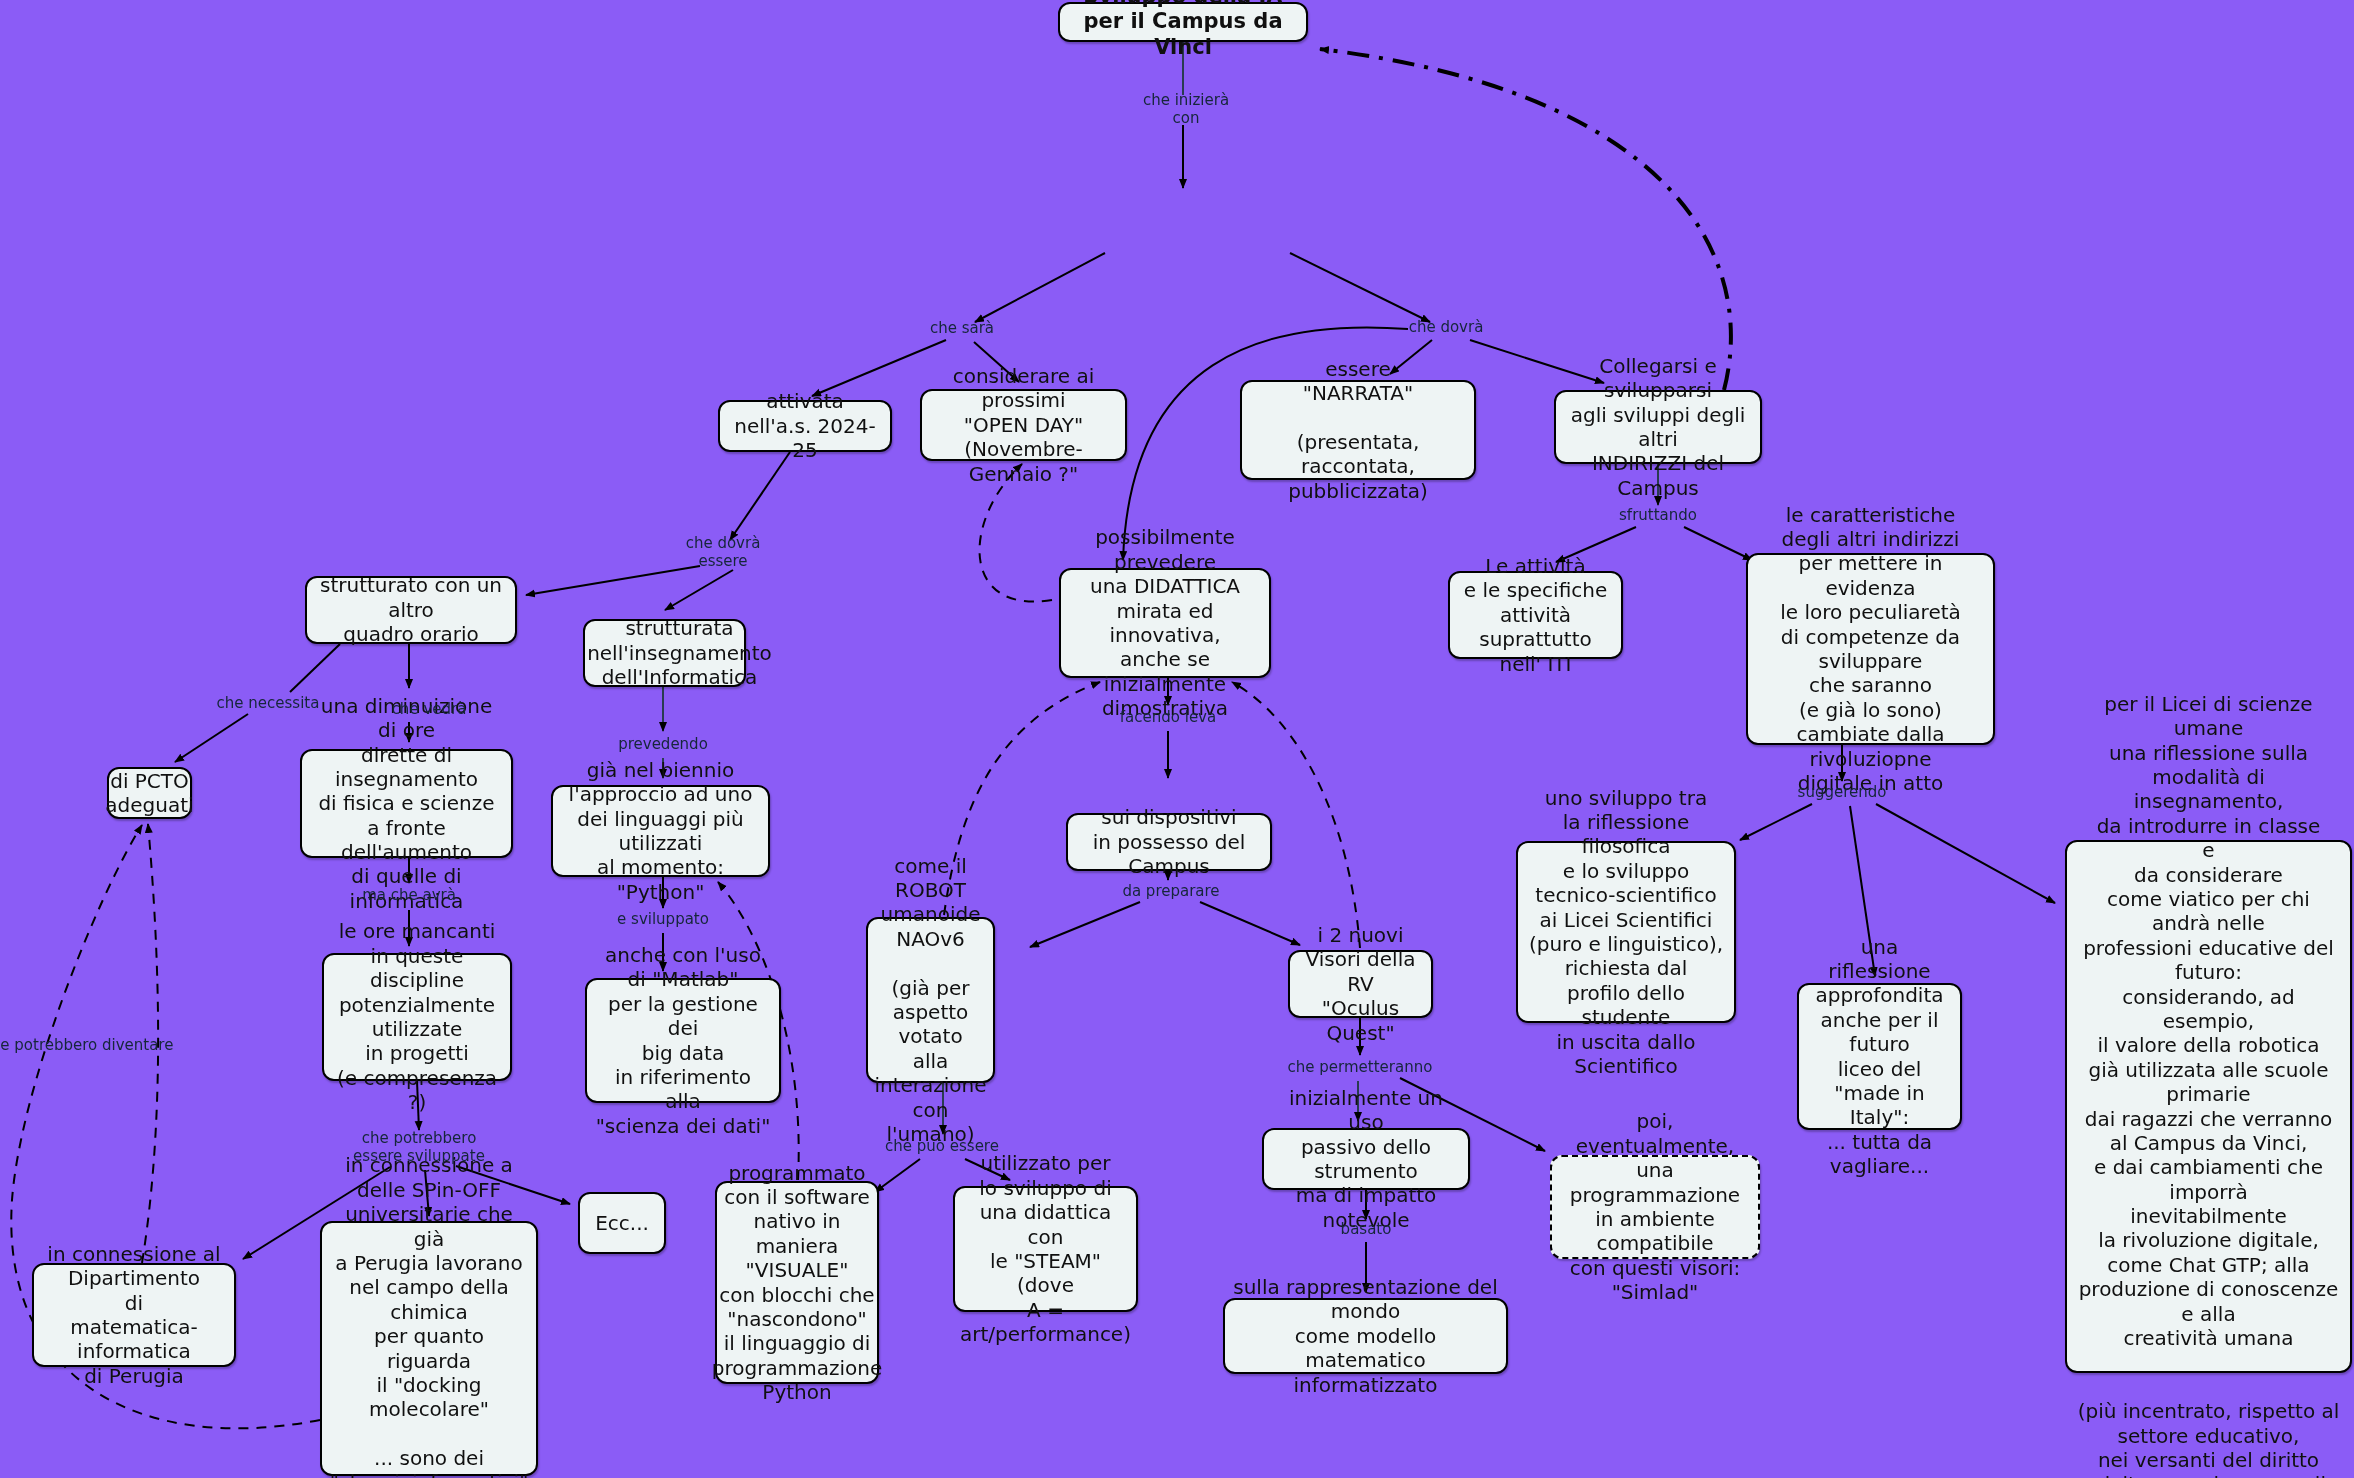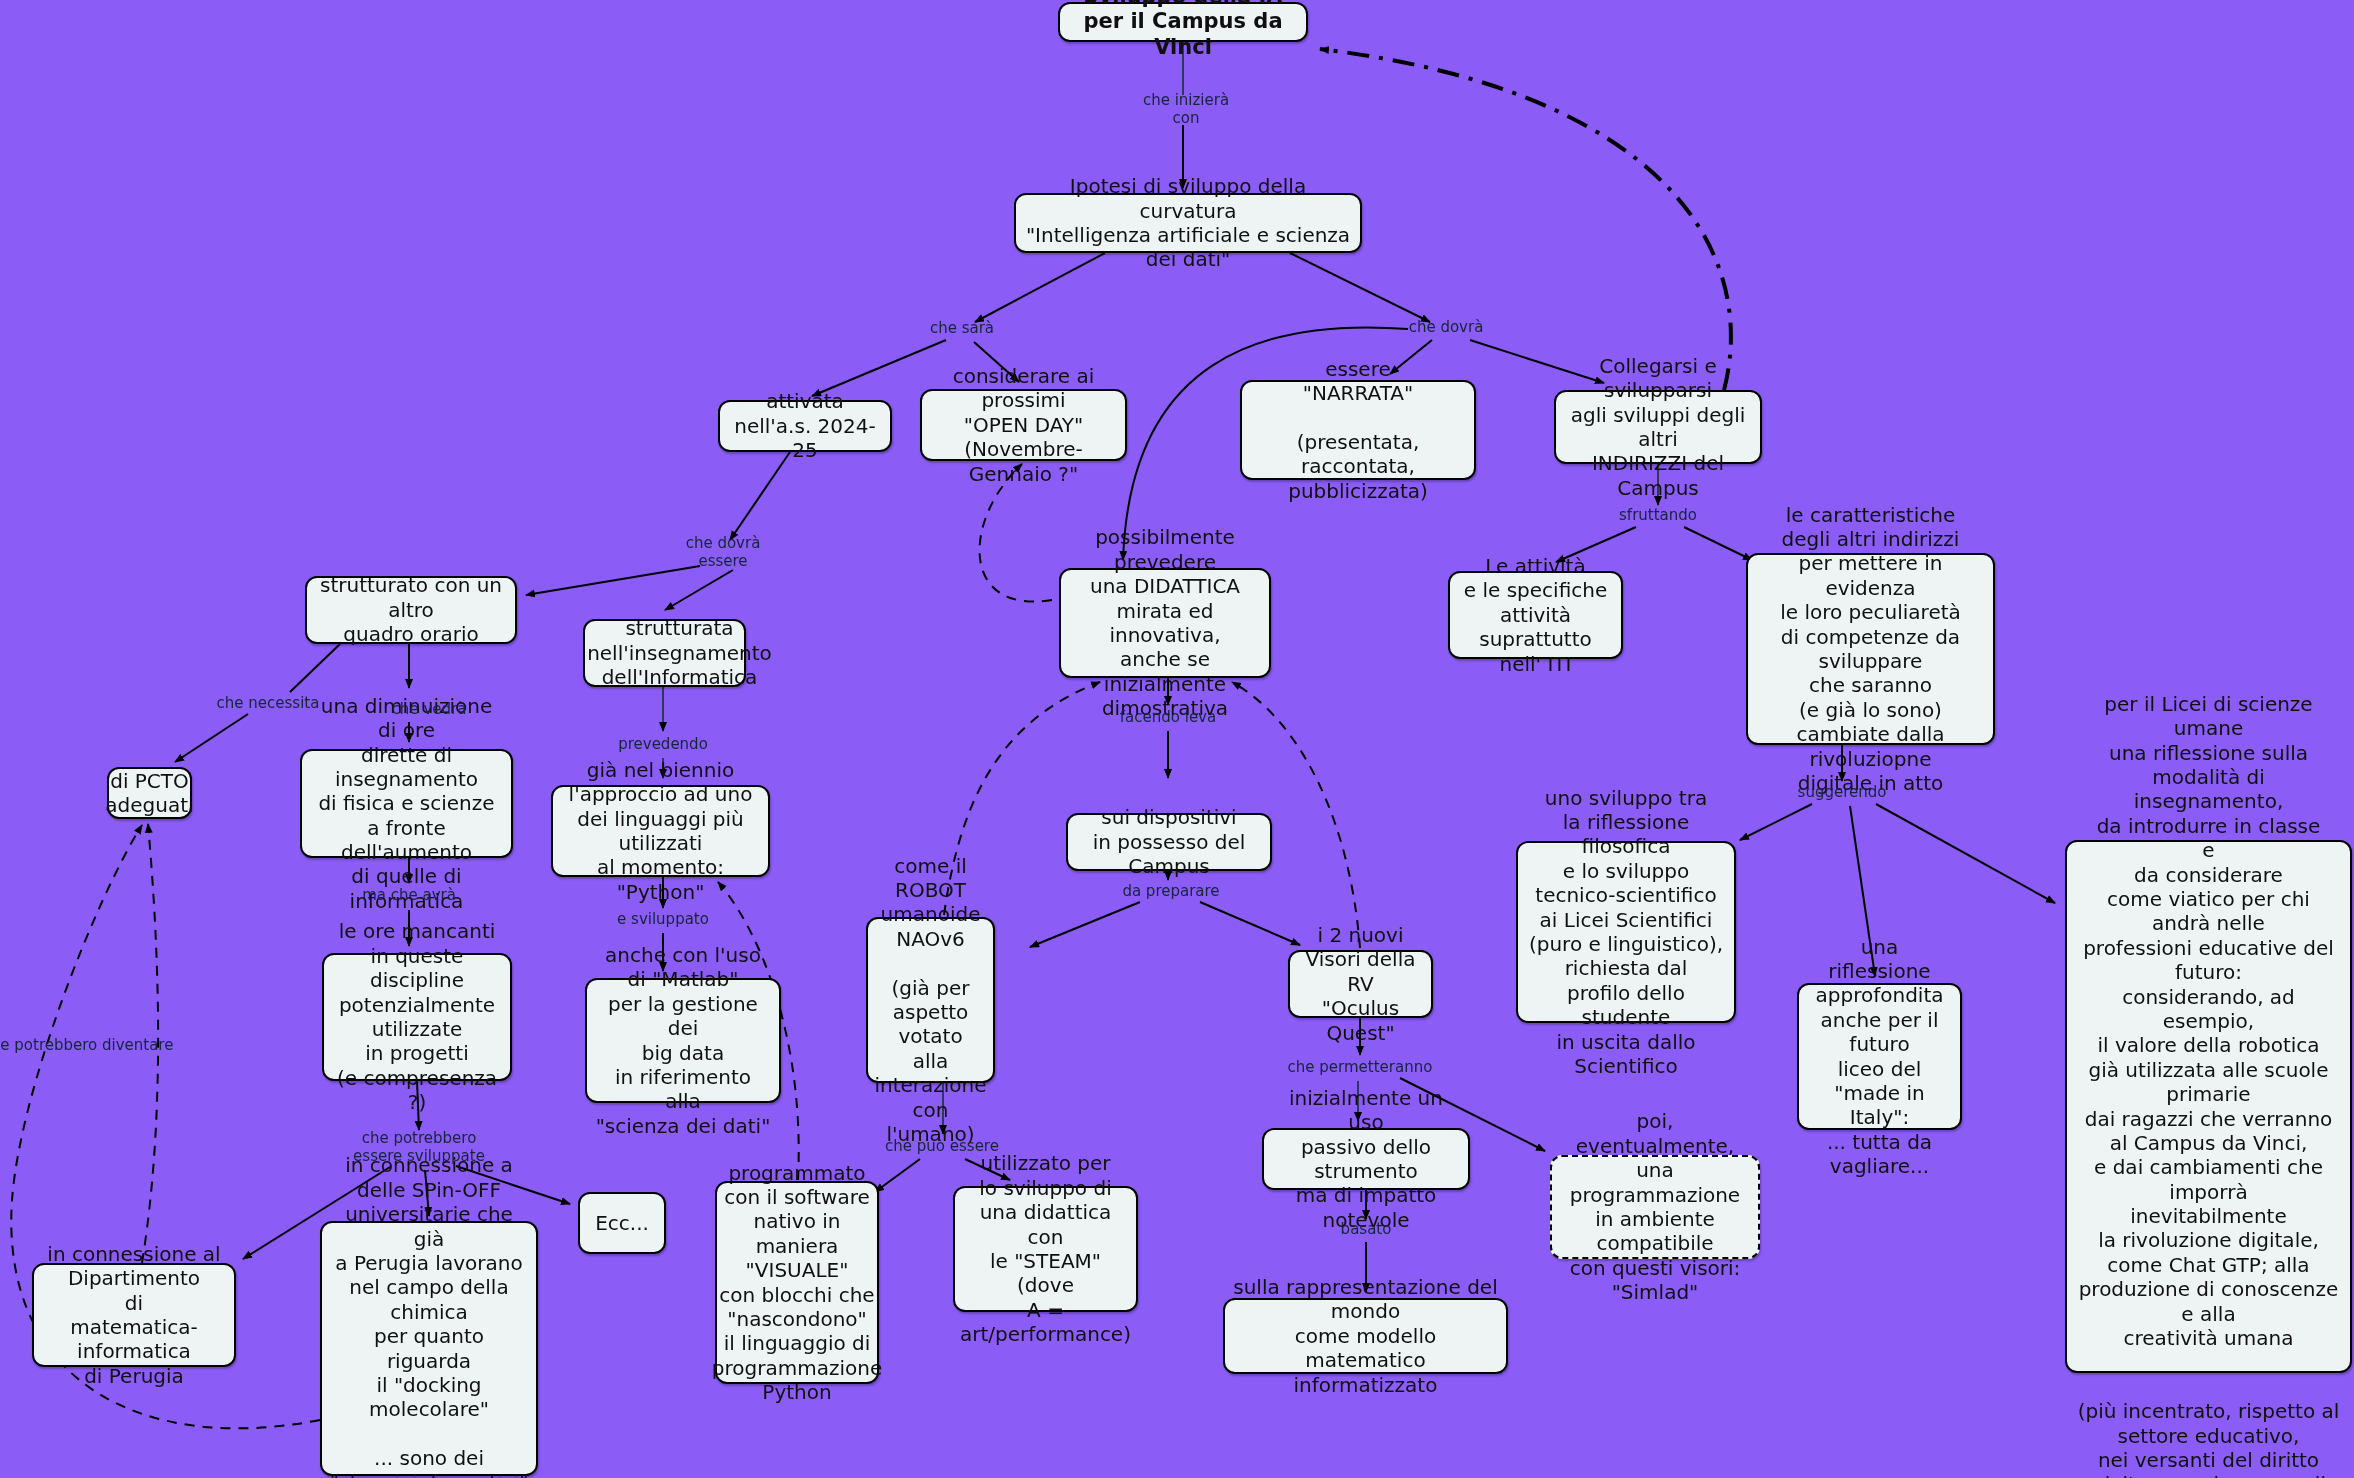--- a/index.html
+++ b/index.html
@@ -141,23 +141,20 @@
 
     <path d="M798,1180 C805,1040 760,930 718,882" stroke="#000" stroke-width="2" fill="none" stroke-dasharray="10 8" marker-end="url(#arrow)"></path>
 
     <path d="M320,1420 C140,1455 0,1380 12,1200 C20,1090 95,900 142,825" stroke="#000" stroke-width="2" fill="none" stroke-dasharray="10 8" marker-end="url(#arrow)"></path>
 
     <path d="M142,1263 C165,1120 160,960 148,824" stroke="#000" stroke-width="2" fill="none" stroke-dasharray="10 8" marker-end="url(#arrow)"></path>
   </svg>
 
   <div class="node root" style="left:1058px;top:2px;width:250px;height:40px;">Sviluppo della IA
 per il Campus da Vinci</div>
-  <div class="node" style="left:1014px;top:193px;width:348px;height:60px;">Ipotesi di sviluppo della
-curvatura
-"Intelligenza artificiale e scienza dei dati"</div>
   <div class="node" style="left:718px;top:400px;width:174px;height:52px;">attivata
 nell'a.s. 2024-25</div>
   <div class="node" style="left:920px;top:389px;width:207px;height:72px;">considerare ai prossimi
 "OPEN DAY"
 (Novembre-Gennaio ?"</div>
   <div class="node" style="left:1240px;top:380px;width:236px;height:100px;">essere
 "NARRATA"
 
 (presentata,
 raccontata, pubblicizzata)</div>

